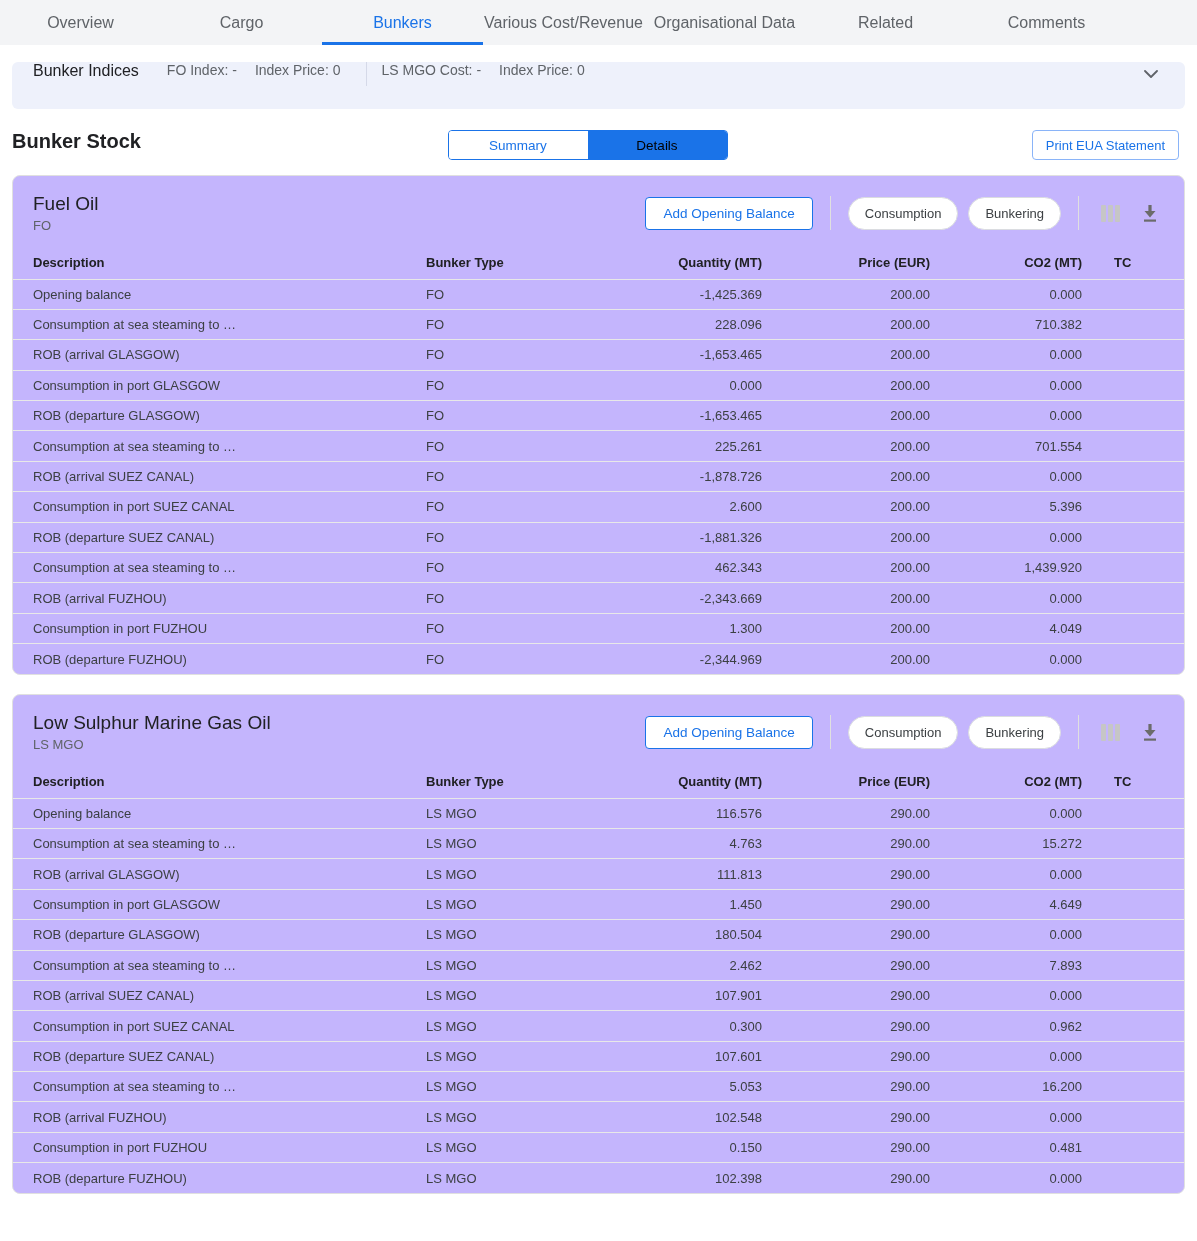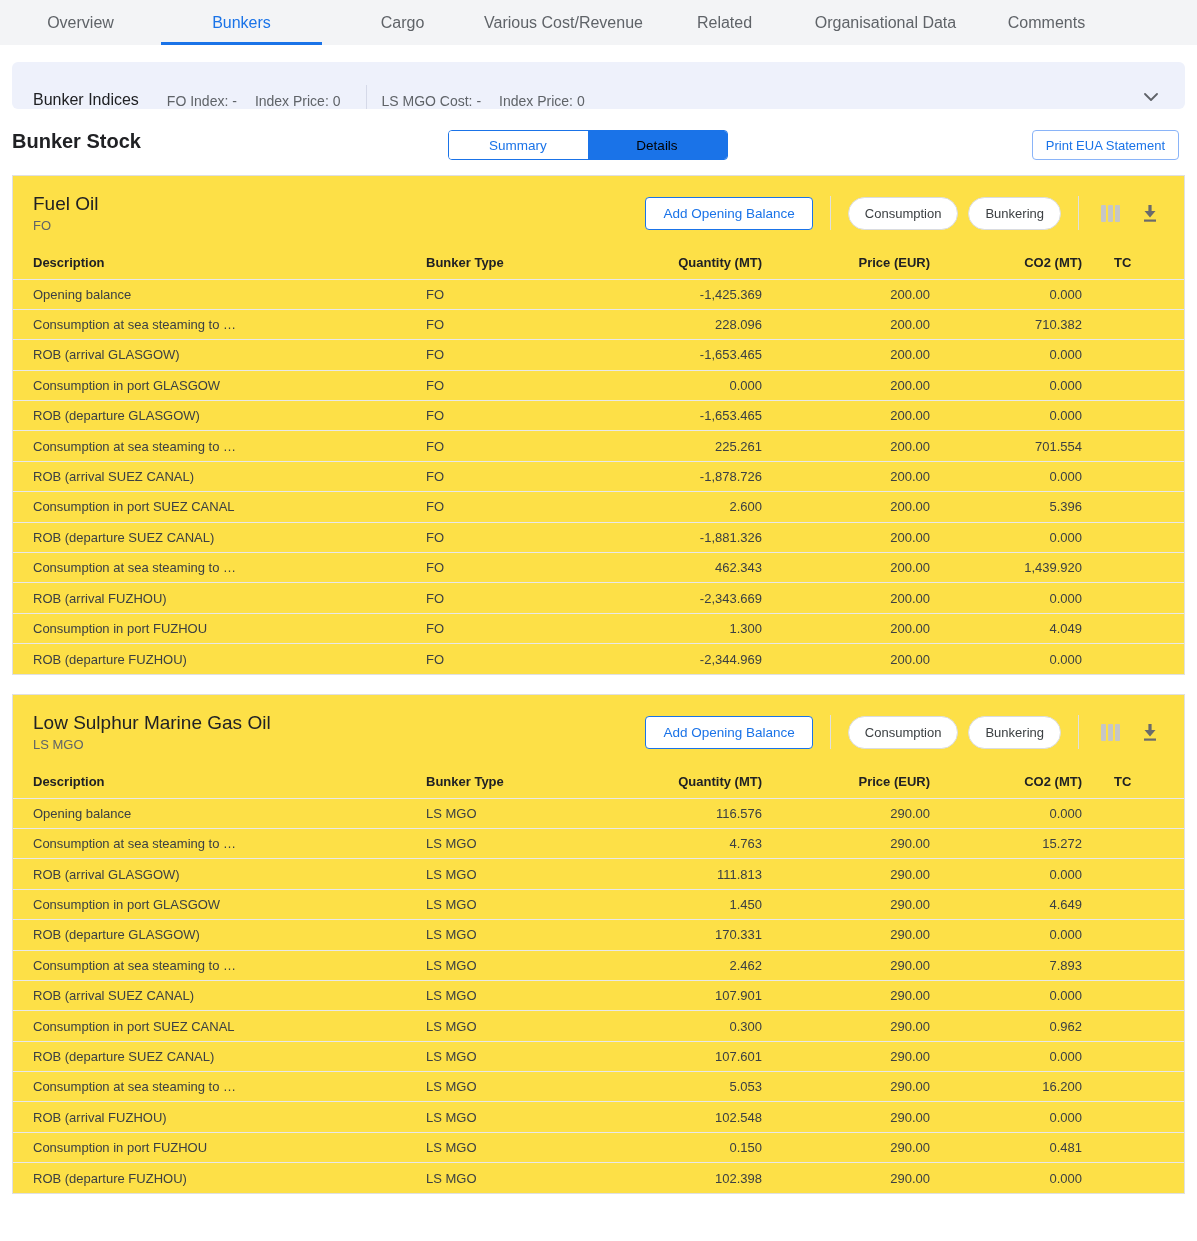--- a/index.html
+++ b/index.html
@@ -8,42 +8,42 @@
 
   
   .tabbar { height: 45px; background: #f3f4f6; display: flex; align-items: stretch; }
   .tab { width: 161px; display: flex; align-items: center; justify-content: center;
          font-size: 16px; color: #5f6368; cursor: pointer; position: relative; }
   .tab.active { color: #1a73e8; }
   .tab.active::after { content: ""; position: absolute; left: 0; right: 0; bottom: 0; height: 3px; background: #1a73e8; }
 
   
   .indices { margin: 17px 12px 0 12px; height: 47px; background: #eef1fb; border-radius: 6px;
-             display: flex; align-items: flex-end; padding: 0 22px 0 21px; }
+             display: flex; align-items: flex-start; padding: 0 22px 0 21px; }
   .indices-title { font-size: 16px; color: #202124; margin-right: 28px; }
   .indices-item { font-size: 14px; color: #5f6368; margin-right: 18px; white-space: nowrap; }
   .indices-divider { width: 1px; height: 24px; background: #d5d9e8; margin: 0 14px 0 8px; }
   .indices-spacer { flex: 1; }
   .chevron-btn { width: 24px; height: 24px; display: flex; align-items: center; justify-content: center; cursor: pointer; }
 
   
   .stock-header { margin: 21px 18px 0 12px; display: flex; }
   .stock-title { font-size: 20px; color: #202124; flex: 1; }
   .segmented { display: flex; border: 1px solid #1a73e8; border-radius: 4px; overflow: hidden; height: 30px; margin-right: 16px; }
   .segmented .seg { width: 139px; display: flex; align-items: center; justify-content: center;
                     font-size: 13.5px; cursor: pointer; }
   .seg-summary { background: #ffffff; color: #1a73e8; }
   .seg-details { background: #1a73e8; color: #000000; }
   .stock-right { flex: 1; display: flex; justify-content: flex-end; }
   .print-btn { border: 1px solid #8ab4f8; background: #fff; color: #1a73e8; font-size: 13px;
                padding: 5px 13px; border-radius: 4px; cursor: pointer; font-family: inherit; }
 
   
   .cards { margin: 15px 12px 0 12px; }
-  .card { border: 1px solid #e0e0e0; border-radius: 0; background: #fde047; margin-bottom: 19px; overflow: hidden; }
+  .card { border: 1px solid #e0e0e0; border-radius: 8px; background: #c4b5fd; margin-bottom: 19px; overflow: hidden; }
   .card-head { display: flex; align-items: center; padding: 17px 20px 10px 20px; }
   .card-titles { flex: 1; }
   .card-title { font-size: 19px; color: #202124; font-weight: 400; }
   .card-subtitle { font-size: 13px; color: #5f6368; margin-top: 3px; }
   .card-actions { display: flex; align-items: center; }
   .btn-outline-blue { border: 1px solid #1a73e8; color: #1a73e8; background: #fff; font-size: 13.5px;
                       padding: 8px 17px; border-radius: 4px; cursor: pointer; font-family: inherit; }
   .v-divider { width: 1px; height: 34px; background: #e0e0e0; margin: 0 17px; }
   .pill { border: 1px solid #dadce0; background: #fff; color: #3c4043; font-size: 13px;
           padding: 8px 16px; border-radius: 17px; cursor: pointer; margin-right: 10px; font-family: inherit; }
@@ -64,25 +64,25 @@
   th:nth-child(3), td:nth-child(3),
   th:nth-child(4), td:nth-child(4),
   th:nth-child(5), td:nth-child(5) { text-align: right; }
   th:nth-child(6), td:nth-child(6) { text-align: left; padding-left: 32px; }
 </style>
 </head>
 <body>
 
 <nav class="tabbar">
     <div class="tab">Overview</div>
+    <div class="tab">Cargo</div>
     <div class="tab active">Bunkers</div>
-    <div class="tab">Cargo</div>
     <div class="tab">Various Cost/Revenue</div>
+    <div class="tab">Organisational Data</div>
     <div class="tab">Related</div>
-    <div class="tab">Organisational Data</div>
     <div class="tab">Comments</div>
   </nav>
 
 <section class="indices">
   <span class="indices-title">Bunker Indices</span>
   <span class="indices-item">FO Index: -</span>
   <span class="indices-item">Index Price: 0</span>
   <span class="indices-divider"></span>
   <span class="indices-item">LS MGO Cost: -</span>
   <span class="indices-item">Index Price: 0</span>
@@ -340,21 +340,21 @@
             <td>Consumption in port GLASGOW</td>
             <td>LS MGO</td>
             <td>1.450</td>
             <td>290.00</td>
             <td>4.649</td>
             <td></td>
           </tr>
           <tr>
             <td>ROB (departure GLASGOW)</td>
             <td>LS MGO</td>
-            <td>170.331</td>
+            <td>180.504</td>
             <td>290.00</td>
             <td>0.000</td>
             <td></td>
           </tr>
           <tr>
             <td>Consumption at sea steaming to …</td>
             <td>LS MGO</td>
             <td>2.462</td>
             <td>290.00</td>
             <td>7.893</td>

